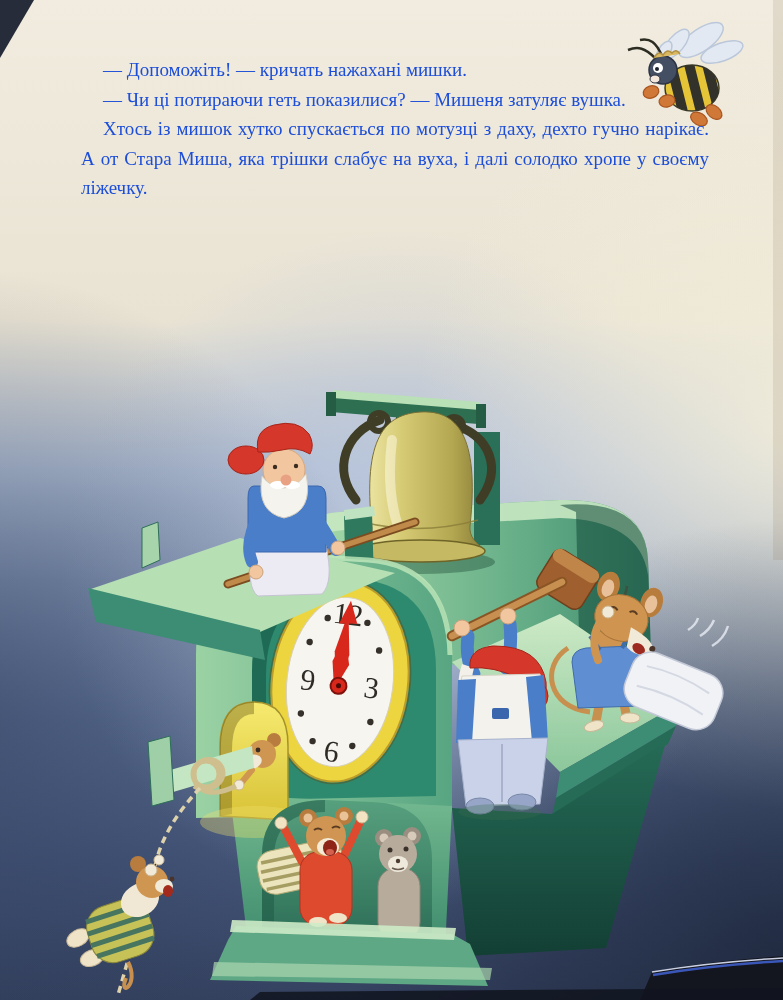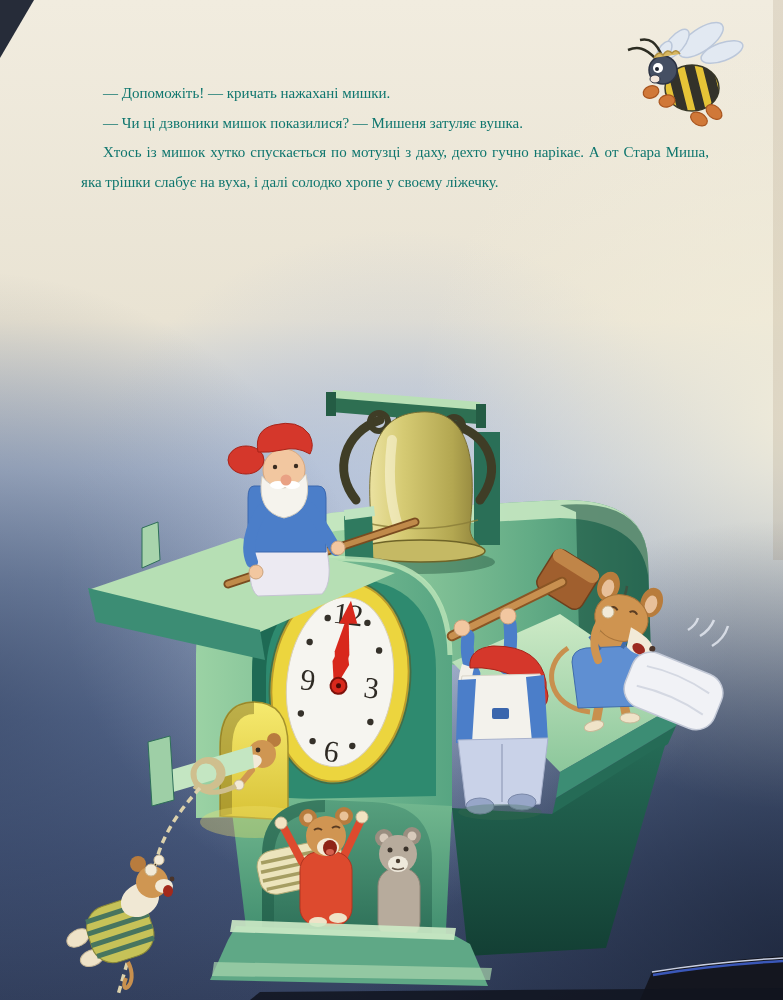--- a/index.html
+++ b/index.html
@@ -1,20 +1,20 @@
 <!DOCTYPE html>
 <html><head>
 <meta charset="utf-8">
 <style>
   html,body{margin:0;padding:0;background:#444;}
   .page{position:relative;width:783px;height:1000px;overflow:hidden;background:#e9e4d6;
         font-family:"Liberation Serif",serif;}
   .art{position:absolute;left:0;top:0;width:783px;height:1000px;display:block;}
-  .text-block{position:absolute;left:81px;top:79px;width:628px;color:#0f766e;
-              font-size:15px;line-height:29.6px;text-align:justify;}
+  .text-block{position:absolute;left:81px;top:55px;width:628px;color:#1d4ed8;
+              font-size:19px;line-height:29.6px;text-align:justify;}
   .text-block p{margin:0;text-indent:22px;}
   .face-num{font-family:"Liberation Serif",serif;fill:#2e2a24;}
 </style>
 </head>
 <body>
 
 <div class="page">
 
 <svg class="art" viewBox="0 0 783 1000" xmlns="http://www.w3.org/2000/svg">
   <defs>
@@ -413,17 +413,17 @@
   <g>
     <path d="M 640,1000 L 652,972 Q 700,962 783,956 L 783,1000 Z" fill="#14161f"></path>
     <path d="M 652,972 Q 712,962 783,958" stroke="#c8cfe2" stroke-width="1.5" fill="none"></path>
     <path d="M 653,975 Q 712,965 783,961" stroke="#3a57b8" stroke-width="2.5" fill="none"></path>
     <polygon points="250,1000 260,992 783,988 783,1000" fill="#10141f" opacity="0.85"></polygon>
   </g>
 </svg>
 
 <div class="text-block">
   <p>— Допоможіть! — кричать нажахані мишки.</p>
-  <p>— Чи ці дзвоники мишок показилися? — Мишеня затуляє вушка.</p>
+  <p>— Чи ці потираючи геть показилися? — Мишеня затуляє вушка.</p>
   <p>Хтось із мишок хутко спускається по мотузці з даху, дехто гучно нарікає. А от Стара Миша, яка трішки слабує на вуха, і далі солодко хропе у своєму ліжечку.</p>
 </div>
 
 </div>
 
 </body></html>

